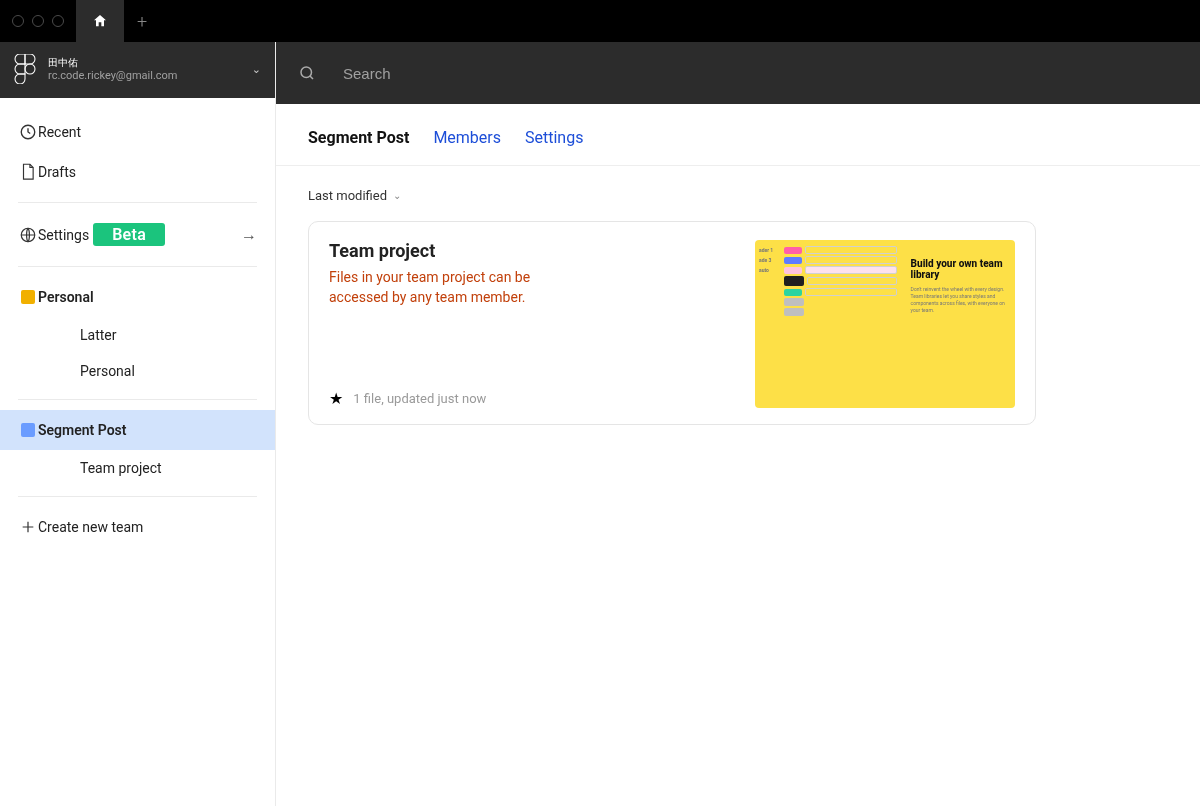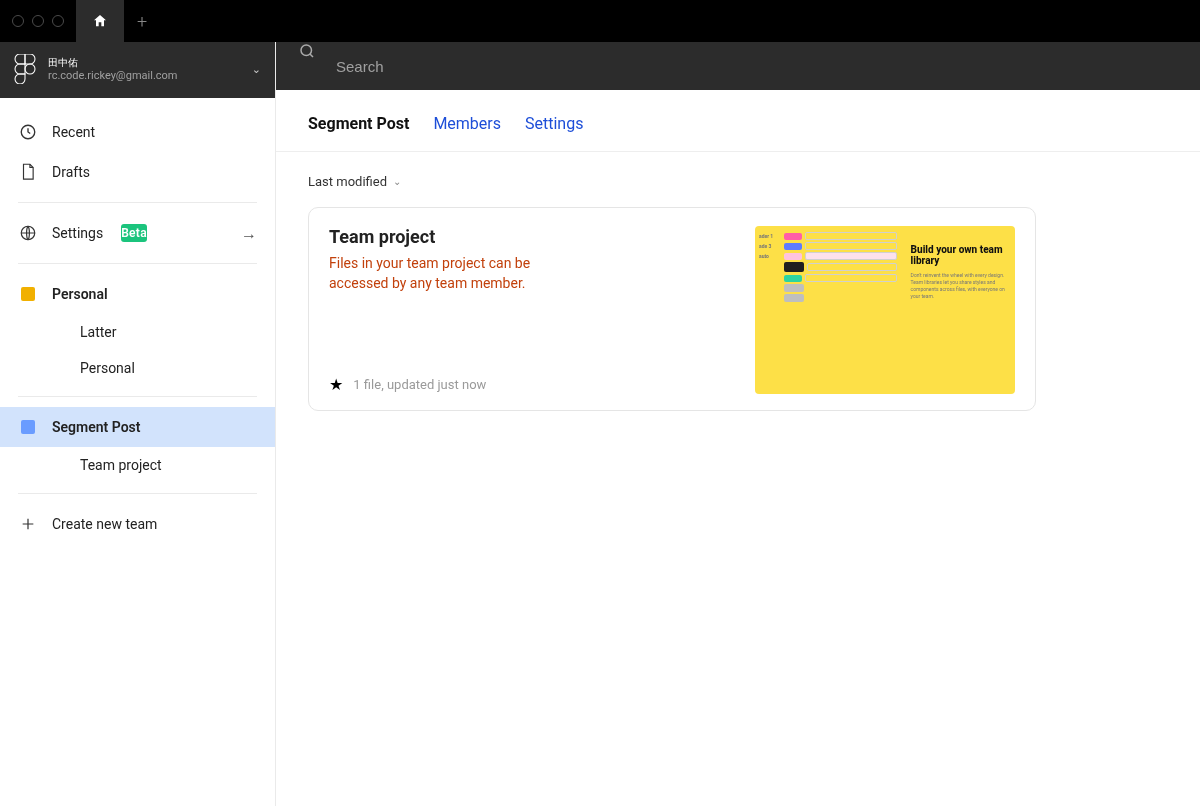--- a/index.html
+++ b/index.html
@@ -18,37 +18,37 @@
 
   .sidebar { width: 276px; background: #fff; display: flex; flex-direction: column; border-right: 1px solid #eaeaea; }
   .sidebar-top { background: #2c2c2c; color: #fff; padding: 12px 14px 14px 14px; display: flex; align-items: center; gap: 12px; }
   .figma-logo { width: 22px; height: 30px; flex-shrink: 0; }
   .user-block { flex: 1; min-width: 0; }
   .user-name { font-size: 10px; font-weight: 500; color: #fff; line-height: 1.3; }
   .user-email { font-size: 11px; color: #a0a0a0; line-height: 1.25; }
   .user-chevron { color: #ccc; font-size: 11px; }
 
   .nav-list { padding: 14px 0 0 0; }
-  .nav-item { display: flex; align-items: center; gap: 14px; padding: 10px 18px; font-size: 14px; color: #222; cursor: pointer; }
+  .nav-item { display: flex; align-items: center; padding: 10px 18px; font-size: 14px; color: #222; cursor: pointer; }
   .nav-item .icon-slot { width: 20px; height: 20px; display: flex; align-items: center; justify-content: center; color: #333; }
   .nav-item.active { background: #d2e3fc; font-weight: 600; }
   .nav-item.header-item { font-weight: 600; }
   .nav-indent { padding-left: 80px; }
-  .badge { background: #1bc47d; color: #fff; font-size: 12px; font-weight: 600; padding: 2px 0; border-radius: 3px; margin-left: 4px; letter-spacing: .3px; }
+  .badge { background: #1bc47d; color: #fff; font-size: 16px; font-weight: 600; padding: 2px 19px; border-radius: 3px; margin-left: 4px; letter-spacing: .3px; }
   .nav-right-arrow { margin-left: auto; color: #555; font-size: 16px; }
 
   .sidebar-divider { height: 1px; background: #eaeaea; margin: 10px 18px; }
 
   .color-chip { width: 14px; height: 14px; border-radius: 2px; }
   .chip-orange { background: #f1b000; }
   .chip-blue   { background: #6a9cff; }
 
   
   .main { flex: 1; display: flex; flex-direction: column; min-width: 0; }
-  .searchbar { height: 48px; background: #2c2c2c; display: flex; padding: 0 22px; gap: 20px; }
+  .searchbar { height: 62px; background: #2c2c2c; display: flex; align-items: center; padding: 0 22px; gap: 27px; }
   .searchbar svg { stroke: #aaa; }
   .searchbar input { flex: 1; background: transparent; border: none; outline: none; color: #ddd; font-size: 15px; }
   .searchbar input::placeholder { color: #a0a0a0; }
 
   .main-header { display: flex; align-items: center; gap: 24px; padding: 24px 32px 18px 32px; border-bottom: 1px solid #eee; }
   .main-header .tab { font-size: 16px; color: #1d4ed8; cursor: pointer; }
   .main-header .tab.active { color: #111; font-weight: 700; }
 
   .content { padding: 22px 32px; }
   .sort-row { display: flex; align-items: center; gap: 6px; font-size: 13px; color: #333; margin-bottom: 18px; }

